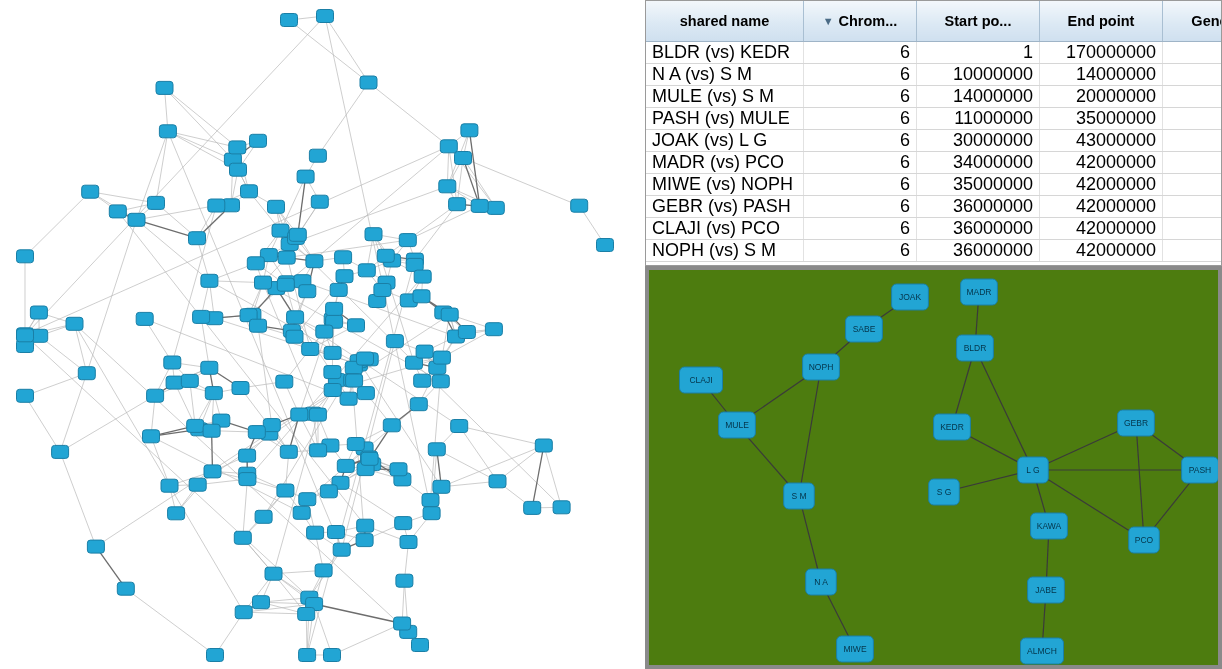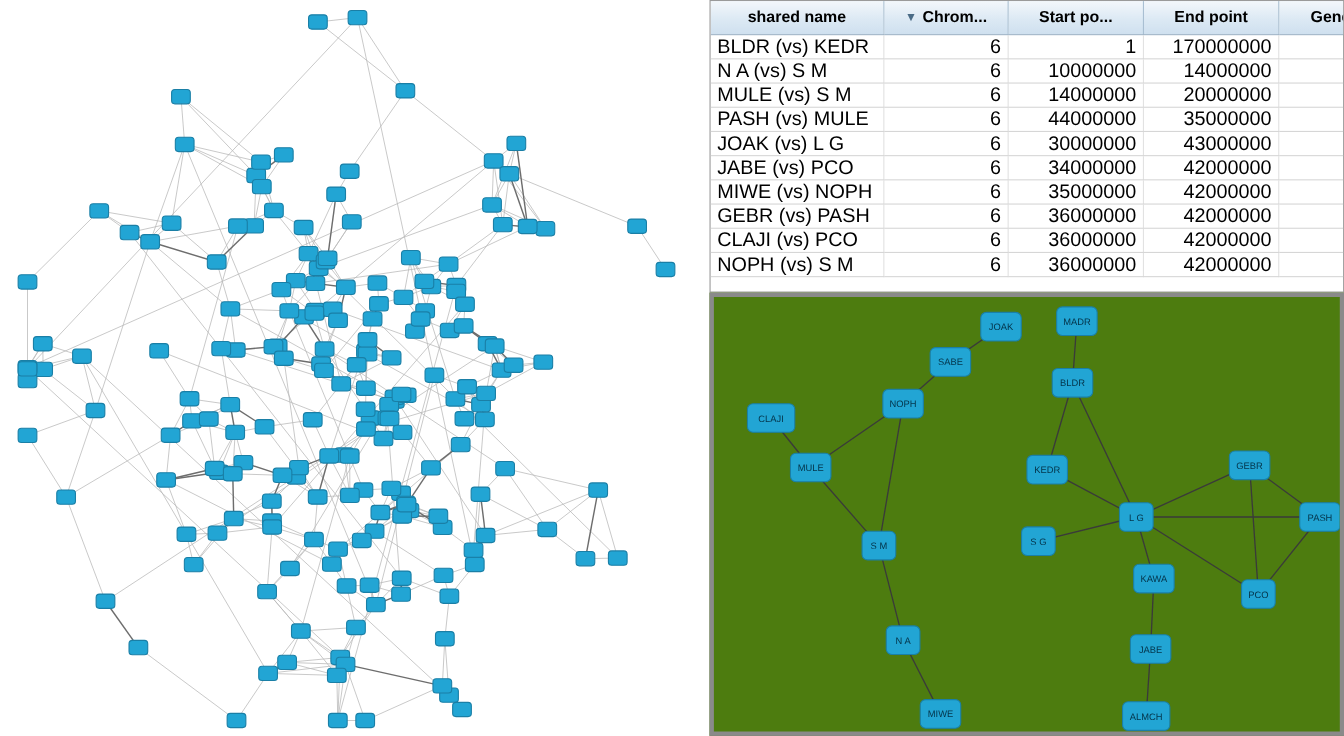--- a/index.html
+++ b/index.html
@@ -53,21 +53,21 @@
     border-collapse: collapse;
     width: 100%;
     font-size: 14.5px;
     color: #000000;
     table-layout: fixed;
   }
   table.data-table thead th {
     background: linear-gradient(to bottom, #f3f7fb 0%, #dce9f4 55%, #cfe0ef 100%);
     border-right: 1px solid #a9bfd2;
     border-bottom: 1px solid #9fb4c7;
-    height: 30px;
+    height: 40px;
     font-weight: bold;
     font-size: 14.5px;
     padding: 0 6px;
     text-align: center;
     white-space: nowrap;
     overflow: hidden;
   }
   table.data-table thead th.first-col { width: 145px; }
   table.data-table thead th.chrom-col { width: 100px; }
   table.data-table thead th.start-col { width: 110px; margin-left: 36px; }
@@ -896,33 +896,33 @@
             <tr>
               <td class="col-name">MULE (vs) S M</td>
               <td class="col-num">6</td>
               <td class="col-num">14000000</td>
               <td class="col-num">20000000</td>
               <td class="col-num">7.5</td>
             </tr>
             <tr>
               <td class="col-name">PASH (vs) MULE</td>
               <td class="col-num">6</td>
-              <td class="col-num">44000000</td>
+              <td class="col-num">11000000</td>
               <td class="col-num">35000000</td>
               <td class="col-num">5.9</td>
             </tr>
             <tr>
               <td class="col-name">JOAK (vs) L G</td>
               <td class="col-num">6</td>
               <td class="col-num">30000000</td>
               <td class="col-num">43000000</td>
               <td class="col-num">16.9</td>
             </tr>
             <tr>
-              <td class="col-name">JABE (vs) PCO</td>
+              <td class="col-name">MADR (vs) PCO</td>
               <td class="col-num">6</td>
               <td class="col-num">34000000</td>
               <td class="col-num">42000000</td>
               <td class="col-num">11.4</td>
             </tr>
             <tr>
               <td class="col-name">MIWE (vs) NOPH</td>
               <td class="col-num">6</td>
               <td class="col-num">35000000</td>
               <td class="col-num">42000000</td>

